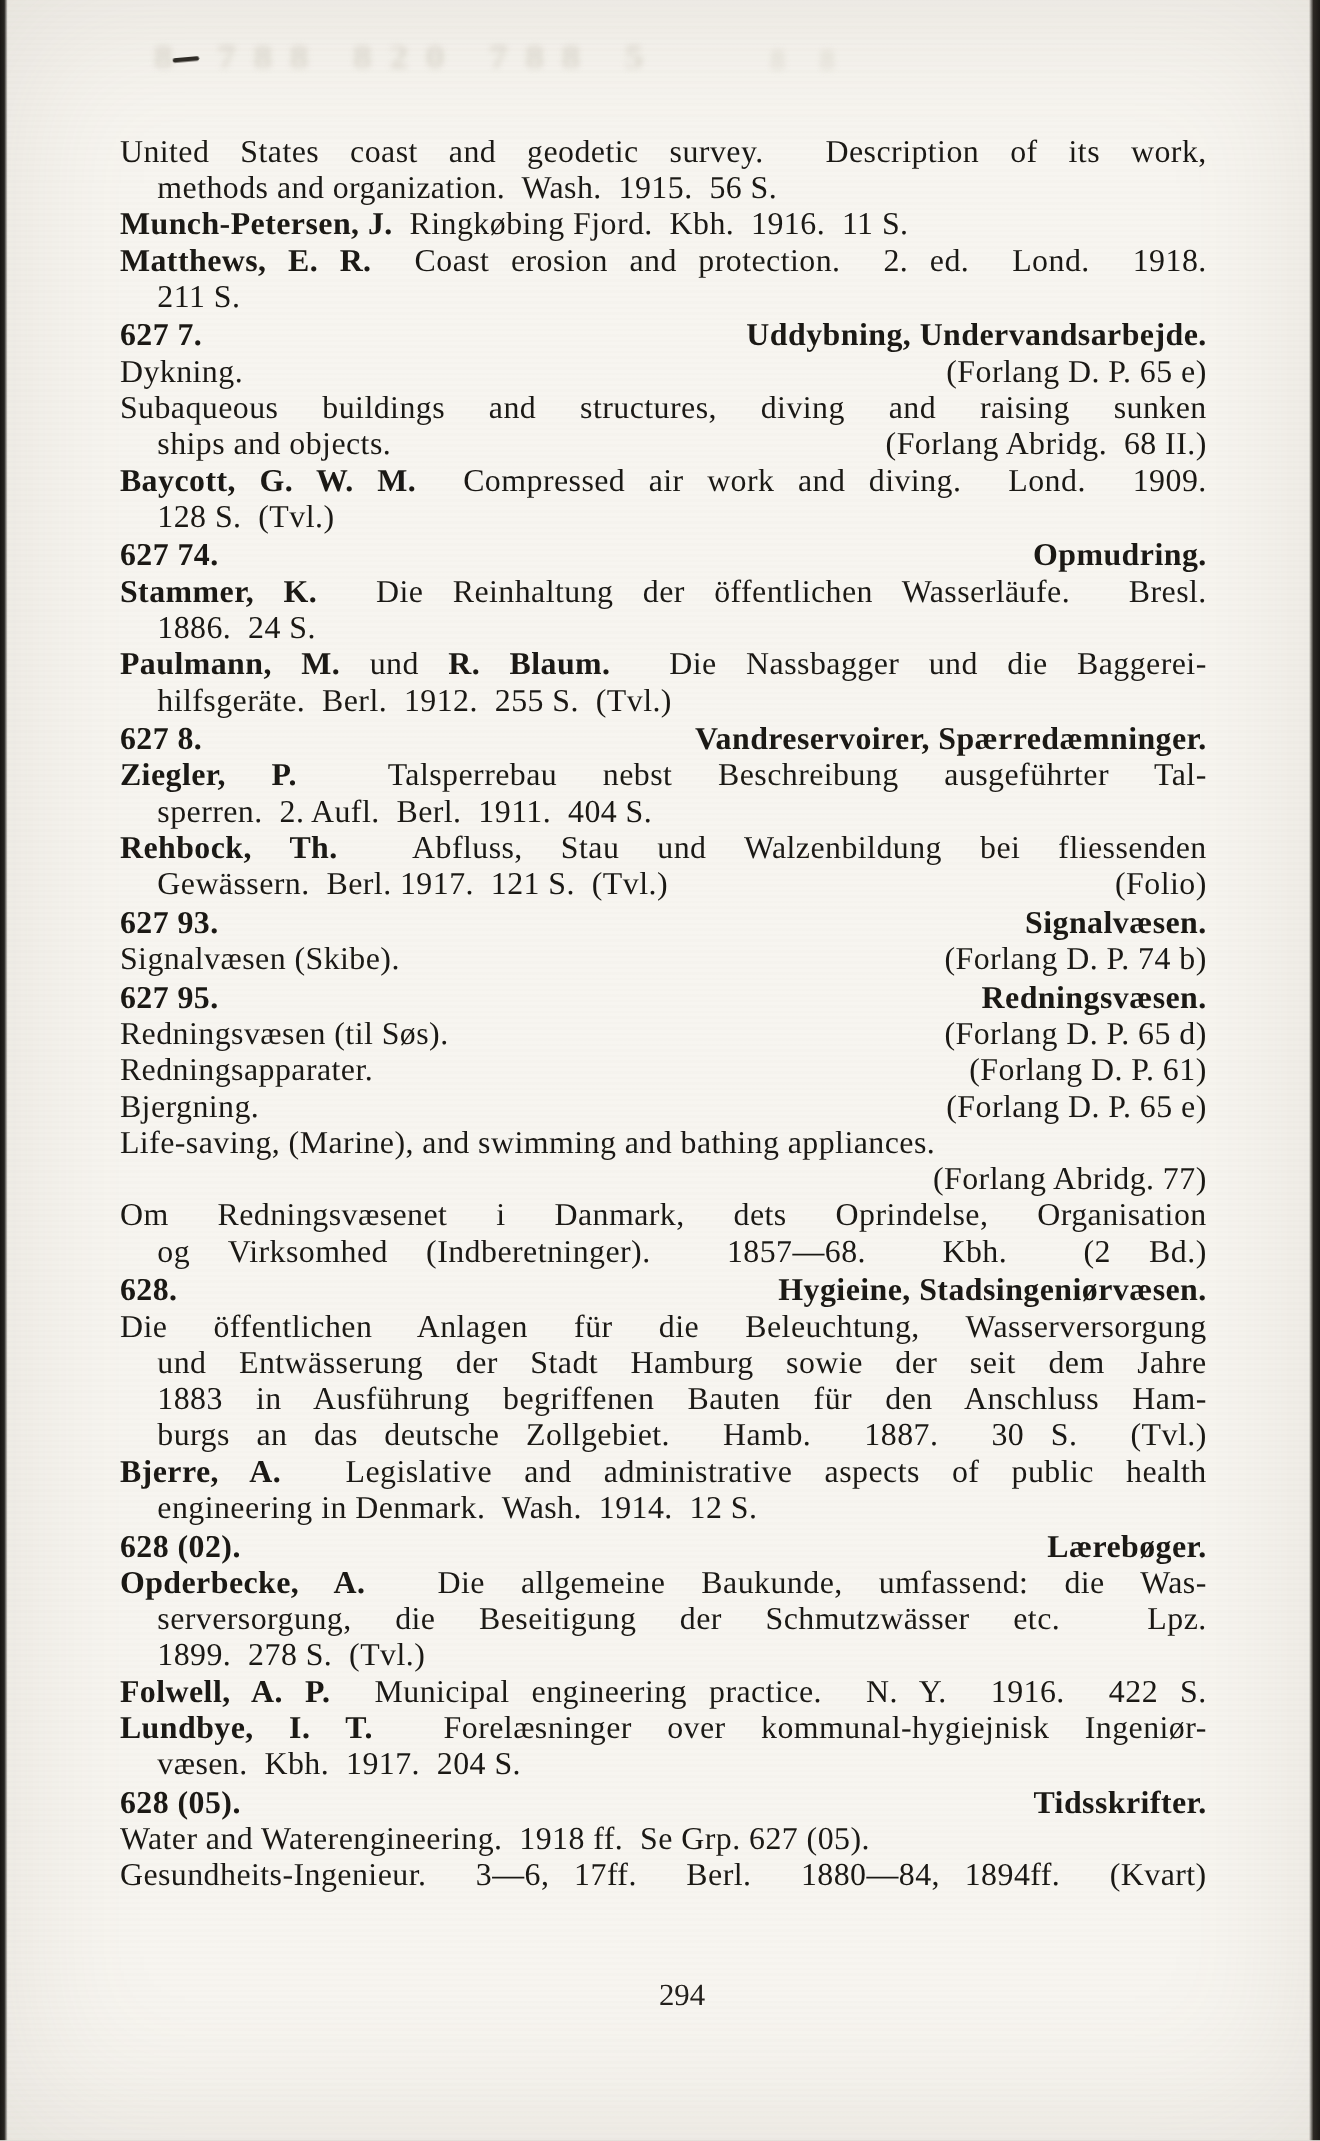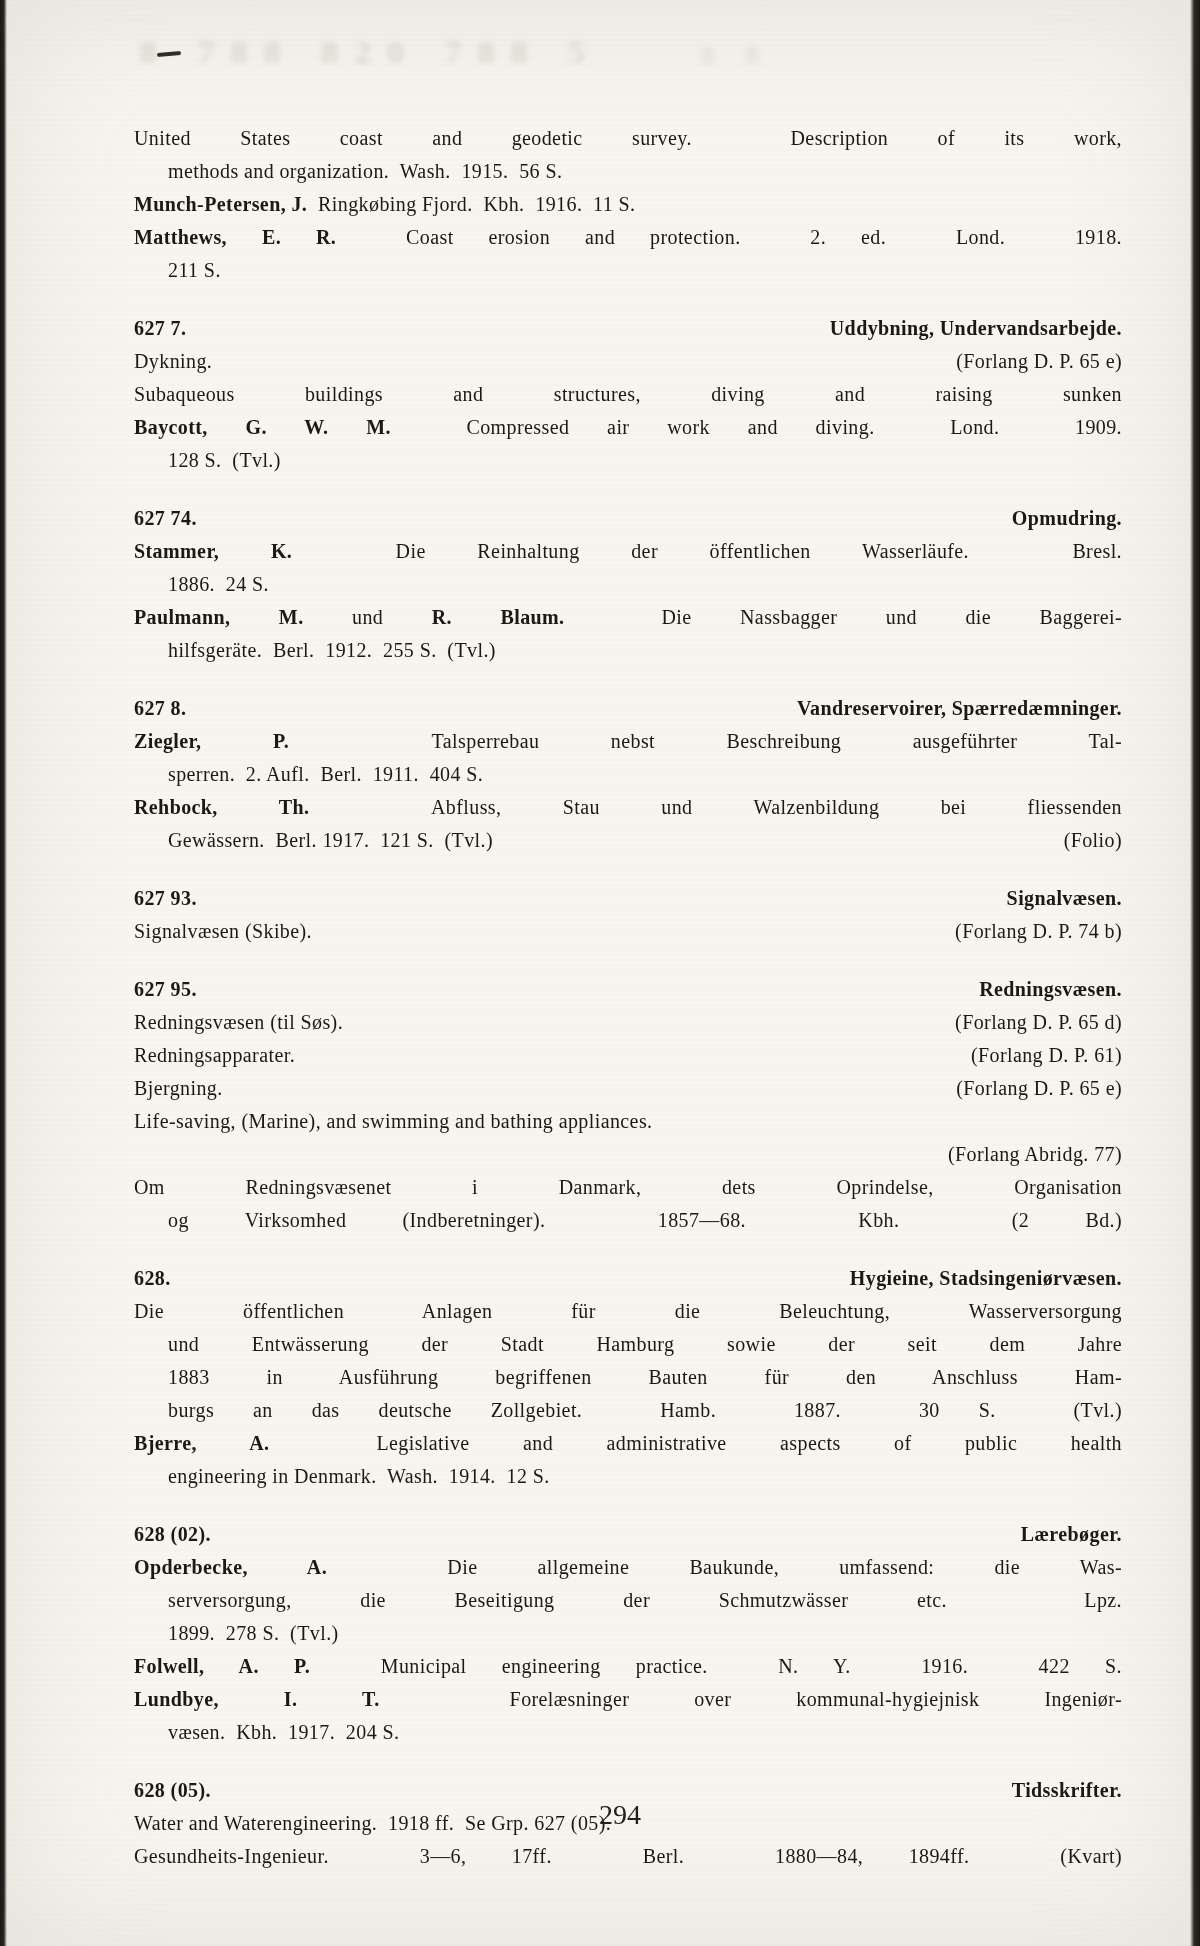--- a/index.html
+++ b/index.html
@@ -18,29 +18,29 @@
     position: absolute; inset: 0;
     box-shadow: inset 0 0 140px rgba(110,100,80,0.14);
     pointer-events: none;
   }
   .edge { position: absolute; top: 0; height: 100%; }
   .edge-left  { left: 0;  width: 7px;  background: linear-gradient(90deg, #121110 0%, #21201e 55%, rgba(33,32,30,0) 100%); }
   .edge-right { right: 0; width: 10px; background: linear-gradient(270deg, #121110 0%, #262421 60%, rgba(38,36,33,0) 100%); }
 
   .textblock {
     position: absolute;
-    left: 134px; top: 122px; width: 988px;
-    font-size: 20px;
+    left: 109px; top: 122px; width: 988px;
+    font-size: 29px;
     line-height: 33px;
     letter-spacing: 0.4px;
   }
   .line { white-space: pre-wrap; min-height: 33px; }
   .line.fj { text-align: justify; text-align-last: justify; }
   .line.ind { padding-left: 34px; }
-  .line.gap { margin-top: 25px; }
+  .line.gap { margin-top: 2px; }
   .line.split { display: flex; justify-content: space-between; white-space: pre; }
   .line.right { text-align: right; }
   .b { font-weight: bold; }
 
   .pagenum {
     position: absolute;
     left: 126px; top: 1799px; width: 988px;
     text-align: center;
     font-size: 28px;
     color: #24211d;
@@ -75,20 +75,21 @@
 
   <div class="textblock" id="textblock">
       <div class="line fj"><span class="r">United States coast and geodetic survey.  Description of its work,</span></div>
       <div class="line ind"><span class="r">methods and organization.  Wash.  1915.  56 S.</span></div>
       <div class="line"><span class="b">Munch-Petersen, J.</span><span class="r">  Ringkøbing Fjord.  Kbh.  1916.  11 S.</span></div>
       <div class="line fj"><span class="b">Matthews, E. R.</span><span class="r">  Coast erosion and protection.  2. ed.  Lond.  1918.</span></div>
       <div class="line ind"><span class="r">211 S.</span></div>
       <div class="line split gap"><span><span class="b">627 7.</span></span><span><span class="b">Uddybning, Undervandsarbejde.</span></span></div>
       <div class="line split"><span><span class="r">Dykning.</span></span><span><span class="r">(Forlang D. P. 65 e)</span></span></div>
       <div class="line fj"><span class="r">Subaqueous buildings and structures, diving and raising sunken</span></div>
+      <div class="line split ind"><span><span class="r">ships and objects.</span></span><span><span class="r">(Forlang Abridg.  68 II.)</span></span></div>
       <div class="line fj"><span class="b">Baycott, G. W. M.</span><span class="r">  Compressed air work and diving.  Lond.  1909.</span></div>
       <div class="line ind"><span class="r">128 S.  (Tvl.)</span></div>
       <div class="line split gap"><span><span class="b">627 74.</span></span><span><span class="b">Opmudring.</span></span></div>
       <div class="line fj"><span class="b">Stammer, K.</span><span class="r">  Die Reinhaltung der öffentlichen Wasserläufe.  Bresl.</span></div>
       <div class="line ind"><span class="r">1886.  24 S.</span></div>
       <div class="line fj"><span class="b">Paulmann, M.</span><span class="r"> und </span><span class="b">R. Blaum.</span><span class="r">  Die Nassbagger und die Baggerei-</span></div>
       <div class="line ind"><span class="r">hilfsgeräte.  Berl.  1912.  255 S.  (Tvl.)</span></div>
       <div class="line split gap"><span><span class="b">627 8.</span></span><span><span class="b">Vandreservoirer, Spærredæmninger.</span></span></div>
       <div class="line fj"><span class="b">Ziegler, P.</span><span class="r">  Talsperrebau nebst Beschreibung ausgeführter Tal-</span></div>
       <div class="line ind"><span class="r">sperren.  2. Aufl.  Berl.  1911.  404 S.</span></div>

